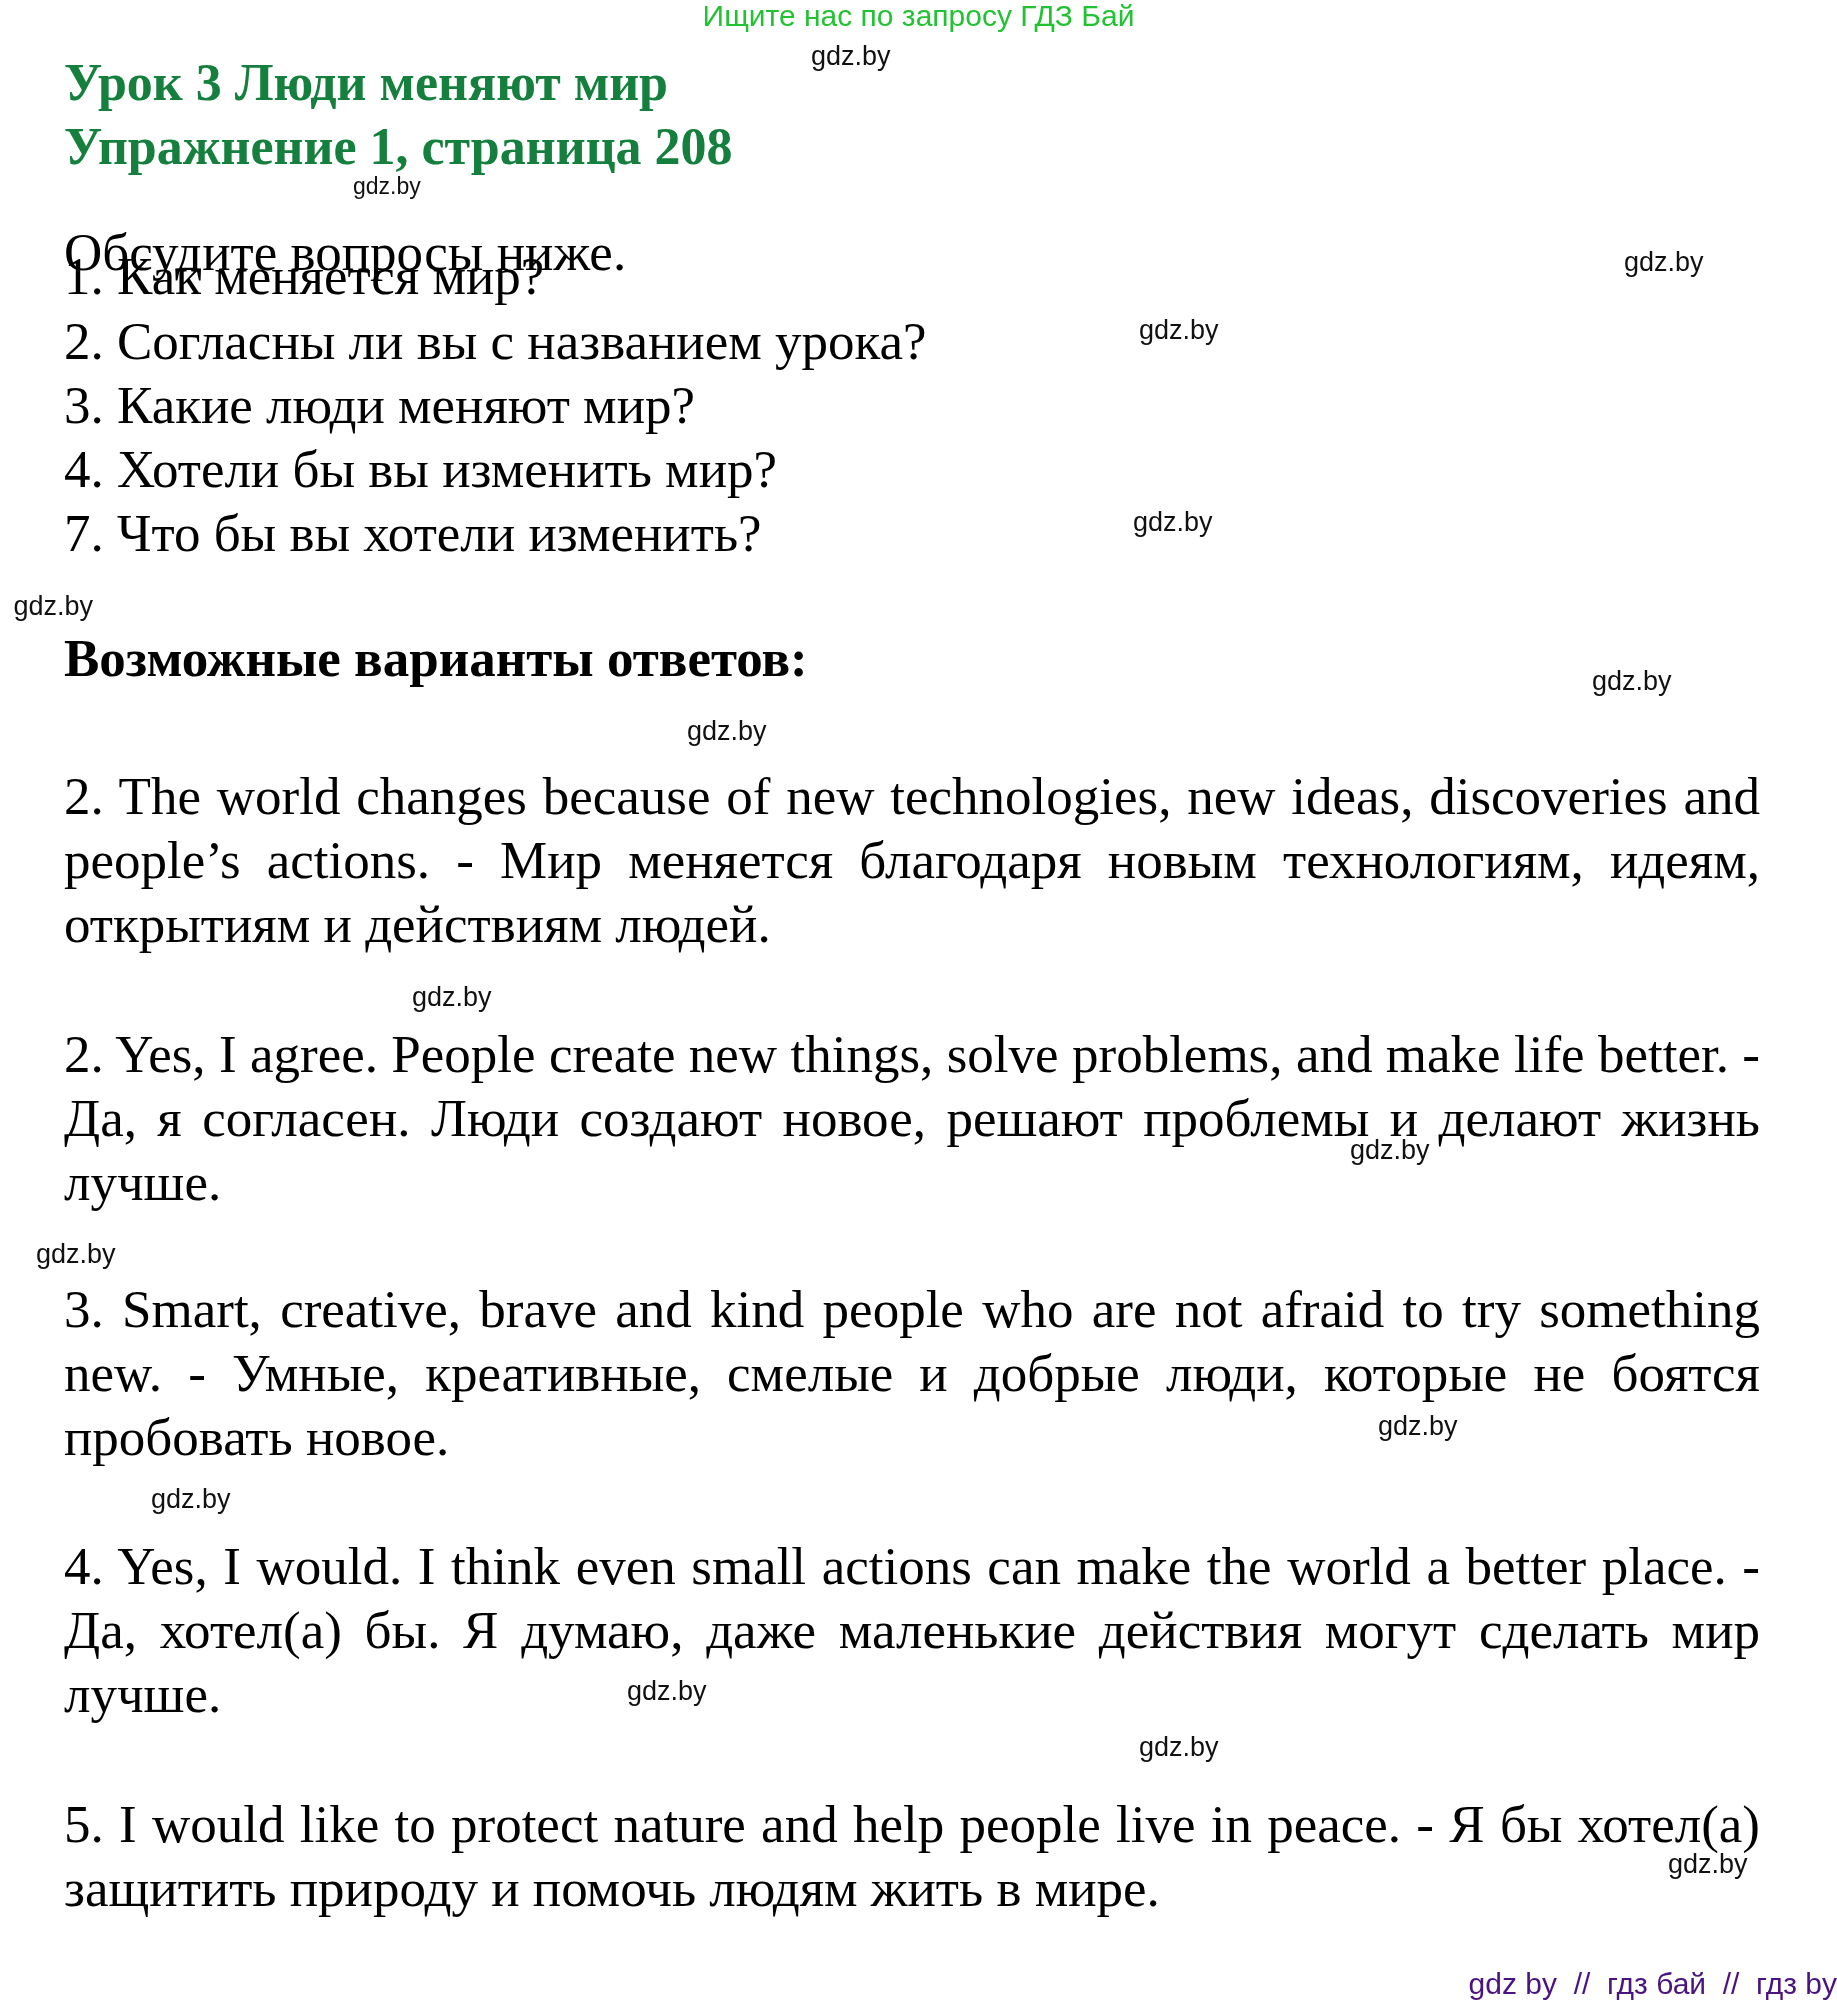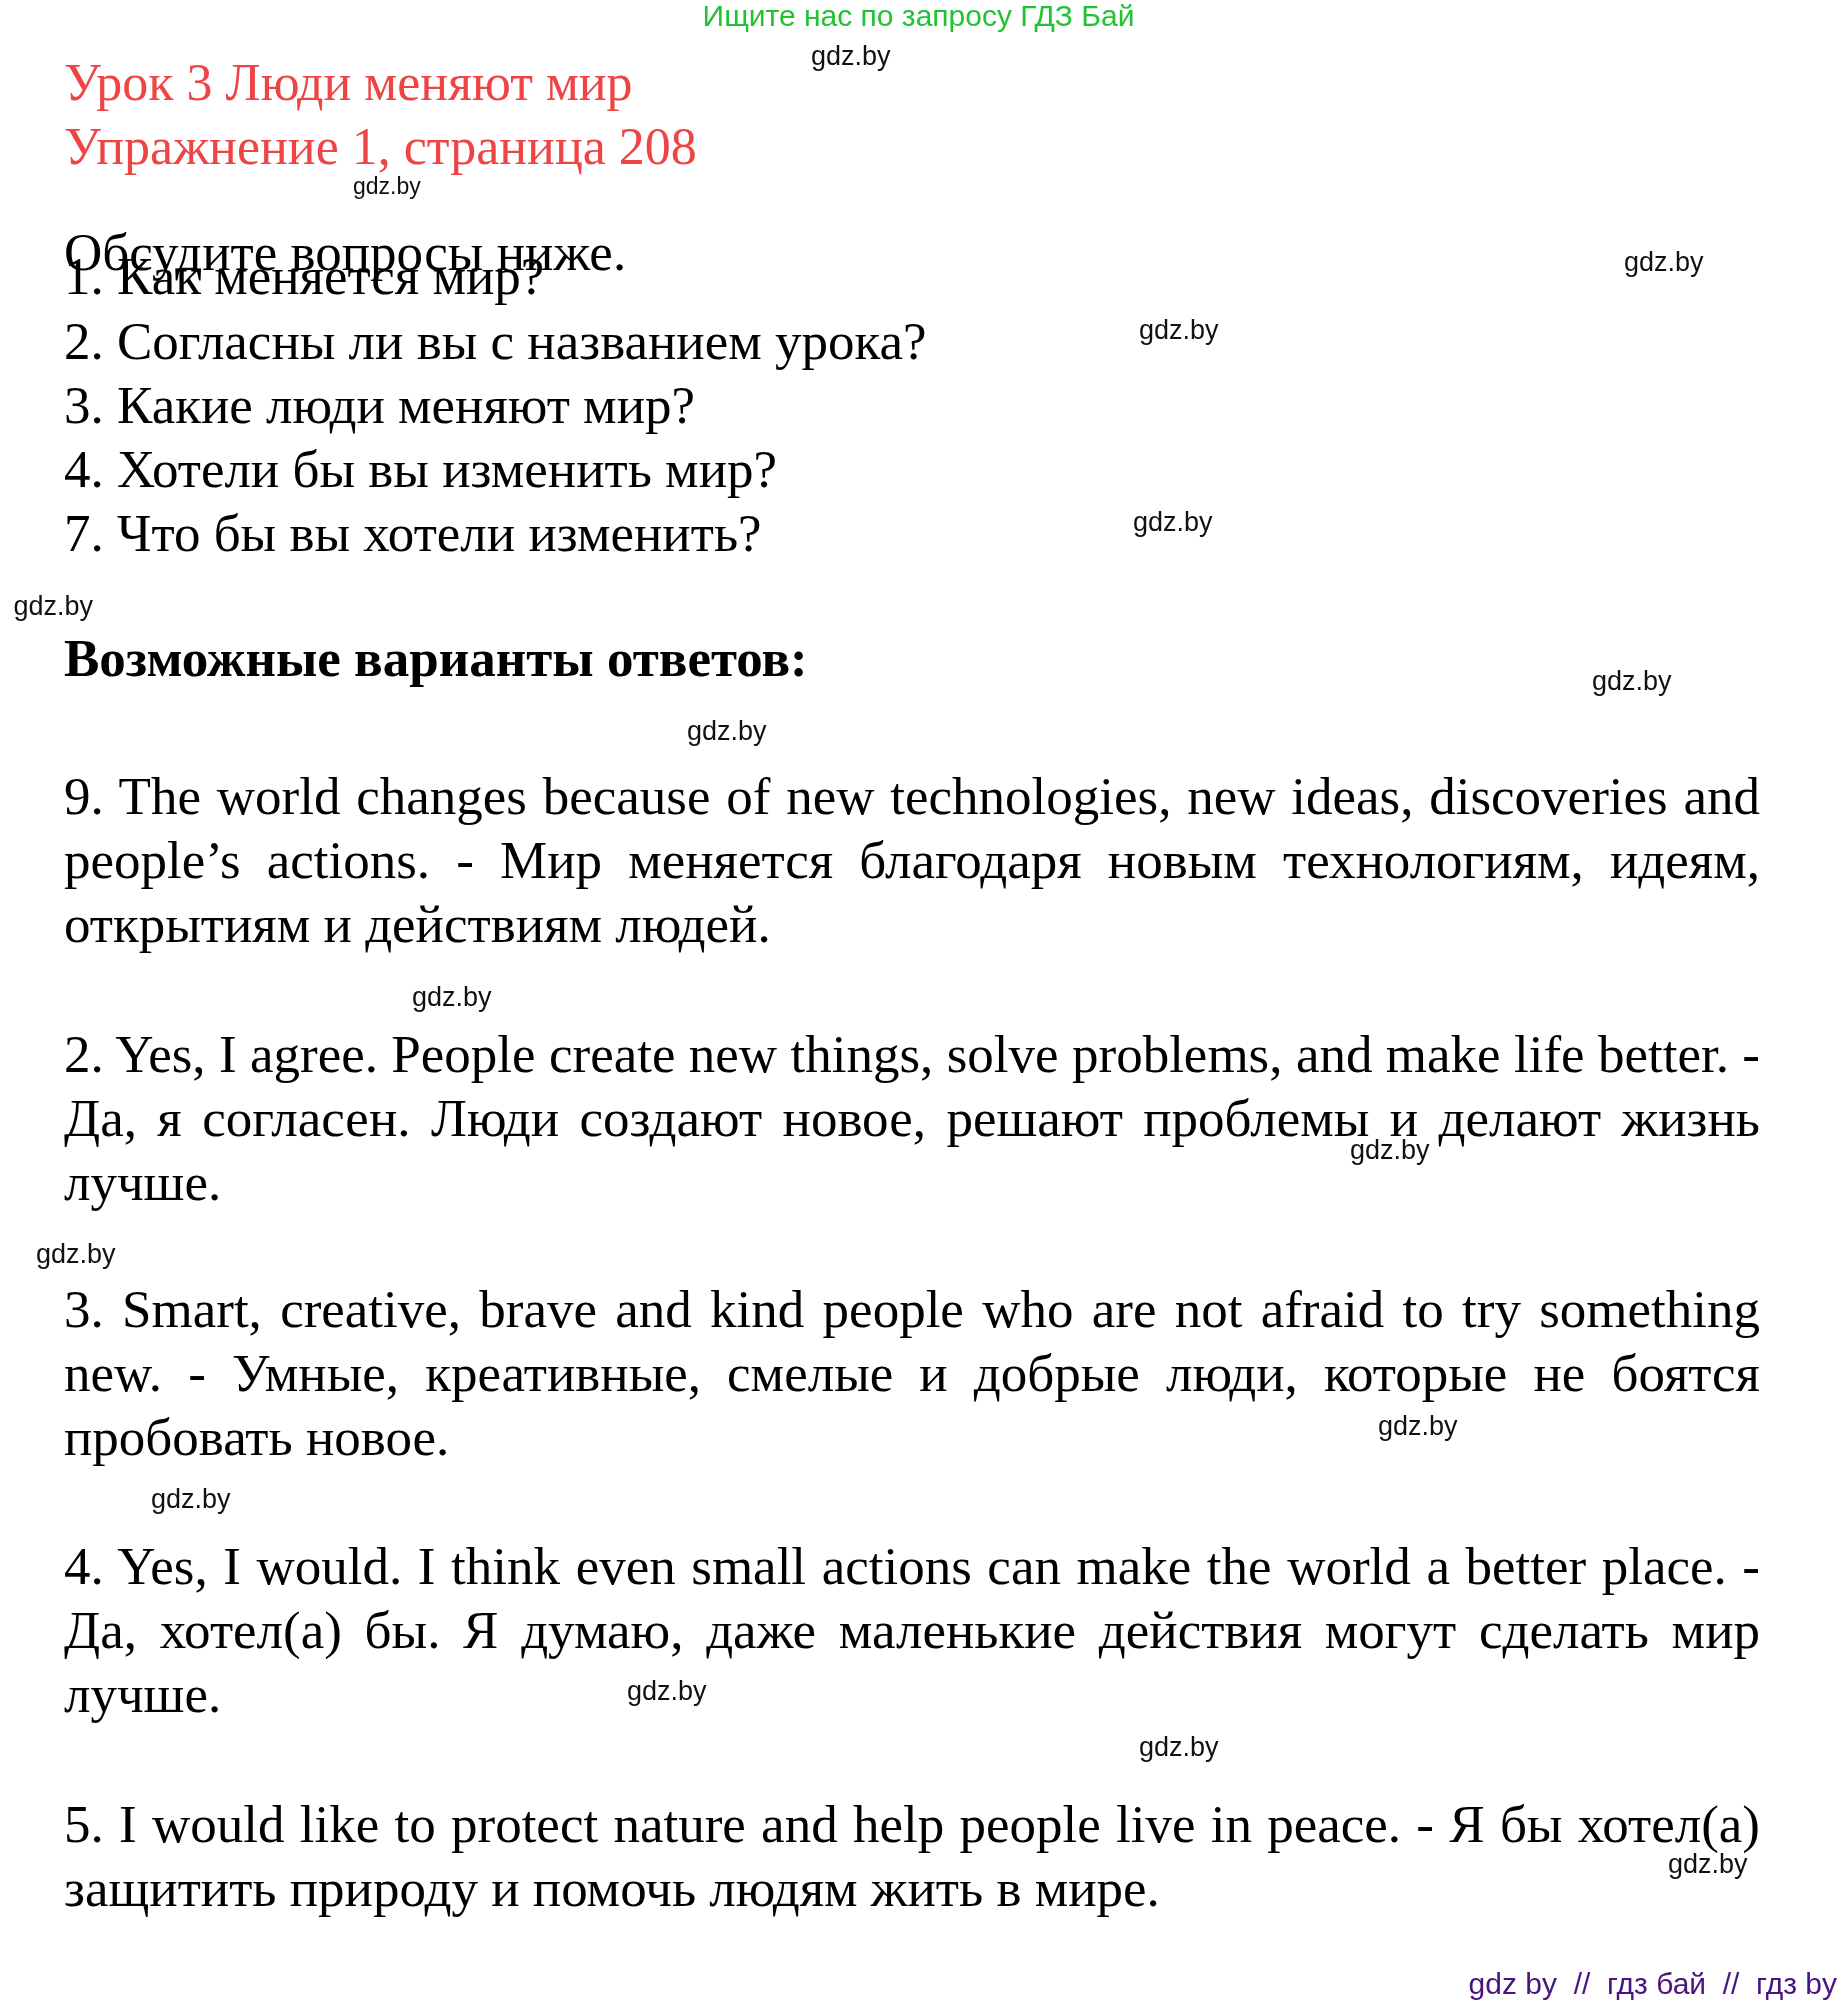--- a/index.html
+++ b/index.html
@@ -9,21 +9,21 @@
     font-family: "Liberation Sans", sans-serif; font-size: 30px; line-height: 39px;
     color: #22c233;
   }
   .footer {
     position: absolute; left: 0; top: 1964px; width: 1837px; text-align: right;
     font-family: "Liberation Sans", sans-serif; font-size: 30px; line-height: 39px;
     color: #4a1480; white-space: pre;
   }
   .heading {
     position: absolute; left: 64px; font-family: "Liberation Serif", serif;
-    font-weight: normal; font-size: 52px; line-height: 64px; color: #ef4444; white-space: nowrap; text-align: center;
+    font-weight: bold; font-size: 52px; line-height: 64px; color: #15803d; white-space: nowrap; text-align: center;
   }
   .line {
     position: absolute; left: 64px; font-family: "Liberation Serif", serif;
     font-size: 53px; line-height: 64px; color: #000; white-space: nowrap;
   }
   .para {
     position: absolute; left: 64px; width: 1696px; font-family: "Liberation Serif", serif;
     font-size: 53px; line-height: 64px; color: #000; text-align: justify;
   }
   .wm {
@@ -42,21 +42,21 @@
 
 <div class="line" style="top:193px;margin-top:27px;">Обсудите вопросы ниже.</div>
 <div class="line" style="top:244px;">1. Как меняется мир?</div>
 <div class="line" style="top:309px;">2. Согласны ли вы с названием урока?</div>
 <div class="line" style="top:373px;text-align:right;">3. Какие люди меняют мир?</div>
 <div class="line" style="top:437px;">4. Хотели бы вы изменить мир?</div>
 <div class="line" style="top:501px;">7. Что бы вы хотели изменить?</div>
 
 <div class="line" style="top:626px;font-weight:bold;">Возможные варианты ответов:</div>
 
-<div class="para" style="top:764px;">9. The world changes because of new technologies, new ideas, discoveries and people’s actions. - Мир меняется благодаря новым технологиям, идеям, открытиям и действиям людей.</div>
+<div class="para" style="top:764px;">2. The world changes because of new technologies, new ideas, discoveries and people’s actions. - Мир меняется благодаря новым технологиям, идеям, открытиям и действиям людей.</div>
 <div class="para" style="top:1022px;">2. Yes, I agree. People create new things, solve problems, and make life better. - Да, я согласен. Люди создают новое, решают проблемы и делают жизнь лучше.</div>
 <div class="para" style="top:1277px;">3. Smart, creative, brave and kind people who are not afraid to try something new. - Умные, креативные, смелые и добрые люди, которые не боятся пробовать новое.</div>
 <div class="para" style="top:1534px;">4. Yes, I would. I think even small actions can make the world a better place. - Да, хотел(а) бы. Я думаю, даже маленькие действия могут сделать мир лучше.</div>
 <div class="para" style="top:1792px;">5. I would like to protect nature and help people live in peace. - Я бы хотел(а) защитить природу и помочь людям жить в мире.</div>
 
 <div class="wm" style="left:811px; top:41px;">gdz.by</div>
 <div class="wm small" style="left:353px; top:174px;">gdz.by</div>
 <div class="wm" style="left:1624px; top:247px;">gdz.by</div>
 <div class="wm" style="left:1139px; top:315px;">gdz.by</div>
 <div class="wm" style="left:1133px; top:507px;">gdz.by</div>

